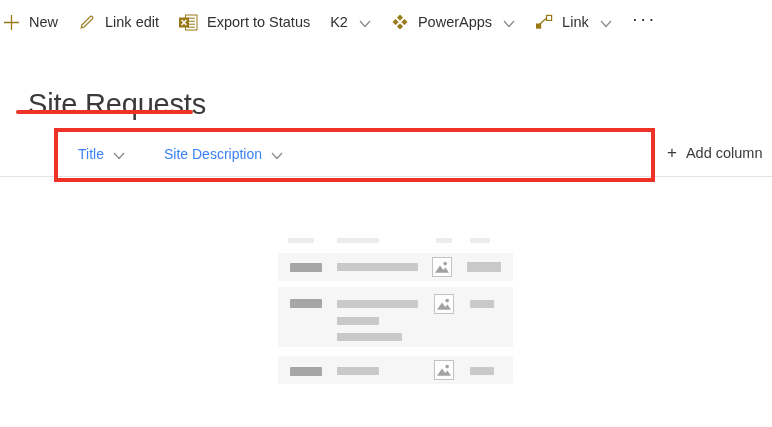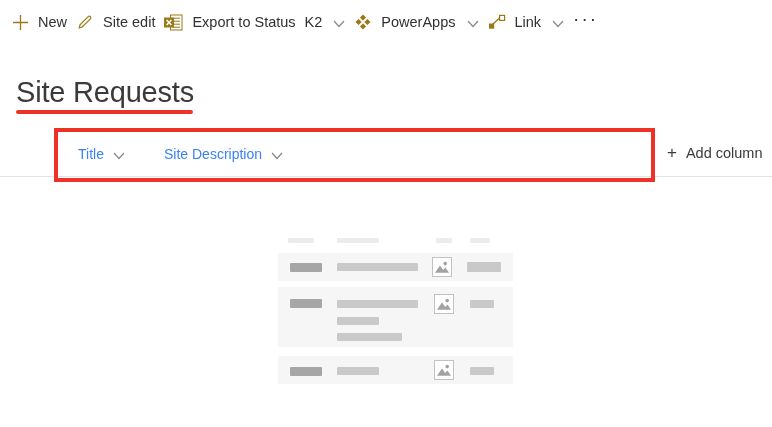--- a/index.html
+++ b/index.html
@@ -1,27 +1,27 @@
 <!DOCTYPE html>
 <html><head>
 <meta charset="utf-8">
 <style>
   html,body{margin:0;padding:0;background:#fff;}
   .canvas{
     position:relative;width:772px;height:427px;background:#ffffff;overflow:hidden;
     font-family:"Liberation Sans","DejaVu Sans",sans-serif;color:#333;
   }
   
-  .cmdbar{position:absolute;left:0;top:0;width:748px;height:44px;display:flex;align-items:center;padding-left:12px;gap:9px;box-sizing:border-box;}
+  .cmdbar{position:absolute;left:0;top:0;width:748px;height:44px;display:flex;align-items:center;padding-left:3px;gap:20px;box-sizing:border-box;}
   .cmd-item{display:inline-flex;align-items:center;gap:9px;font-size:14.5px;color:#323130;white-space:nowrap;cursor:pointer;}
   .cmd-item .ic{display:inline-flex;align-items:center;}
   .chev{display:inline-flex;margin-left:2px;margin-top:3px;}
   .ellipsis-item{font-size:19px;letter-spacing:2px;color:#323130;cursor:pointer;padding-bottom:6px;}
   
-  .page-title{position:absolute;left:16px;top:76px;margin:0;font-size:29px;font-weight:300;color:#3a3a3a;letter-spacing:-0.2px;}
+  .page-title{position:absolute;left:16px;top:76px;margin:12px;font-size:29px;font-weight:300;color:#3a3a3a;letter-spacing:-0.2px;}
   .title-underline{position:absolute;left:16px;top:110px;width:177px;height:4px;background:#ee3228;border-radius:2px;}
   
   .annot-box{position:absolute;left:54px;top:128px;width:601px;height:54px;border:4px solid #ee3228;box-sizing:border-box;pointer-events:none;}
   .separator{position:absolute;left:0;top:176px;width:772px;height:1px;background:#e3e3e3;}
   .colh{position:absolute;top:146px;display:flex;align-items:center;font-size:14px;color:#3b82f6;cursor:pointer;white-space:nowrap;}
   #c0{left:78px}#c1{left:164px}#c2{left:290px}#c3{left:422px}#c4{left:521px}
   .colh .chev{margin-left:9px;}
   .addcol{position:absolute;left:667px;top:144px;display:flex;align-items:center;gap:9px;font-size:14.5px;color:#3a3a3a;cursor:pointer;white-space:nowrap;}
   .addcol .plus{font-size:17px;font-weight:300;line-height:1;}
   
@@ -62,21 +62,21 @@
       </span>
       <span>New</span>
     </div>
 
     <div class="cmd-item">
       <span class="ic">
         <svg width="18" height="18" viewBox="0 0 18 18">
             <path d="M3.2 14.8 L4 11.8 L12.2 3.6 a1.55 1.55 0 0 1 2.2 2.2 L6.2 14 L3.2 14.8 Z" fill="none" stroke="#9a7918" stroke-width="1.2"></path>
           </svg>
       </span>
-      <span>Site edit</span>
+      <span>Link edit</span>
     </div>
 
     <div class="cmd-item">
       <span class="ic">
         <svg width="19" height="17" viewBox="0 0 19 17">
           <rect x="6.5" y="1" width="11.5" height="15" fill="#ffffff" stroke="#9a7918" stroke-width="1"></rect>
           <path d="M8.5 4.2 H16 M8.5 7.2 H16 M8.5 10.2 H16 M8.5 13.2 H16" stroke="#9a7918" stroke-width="1"></path>
           <rect x="0" y="3.5" width="10" height="10" fill="#9a7918"></rect>
           <path d="M2.6 6 L7.4 11 M7.4 6 L2.6 11" stroke="#ffffff" stroke-width="1.5"></path>
         </svg>

